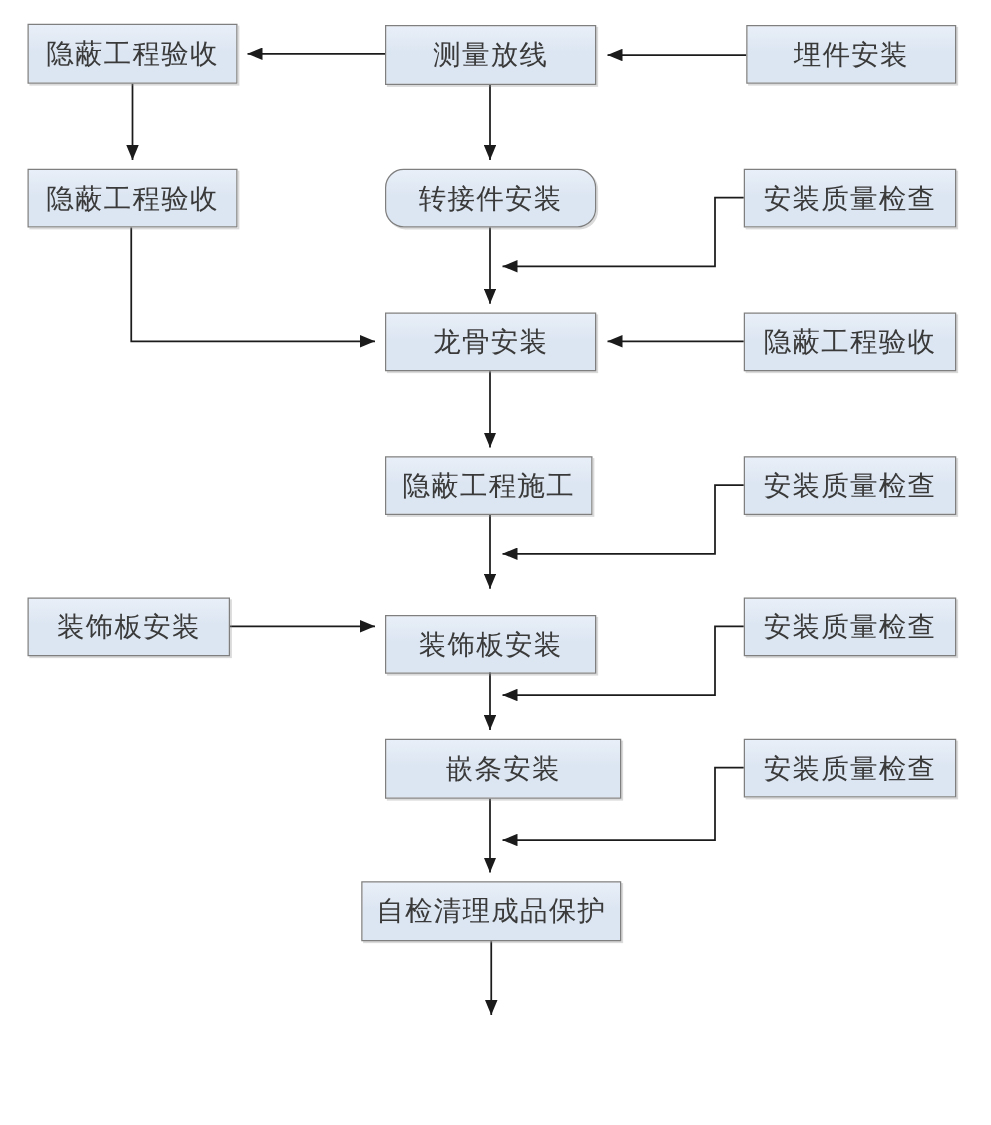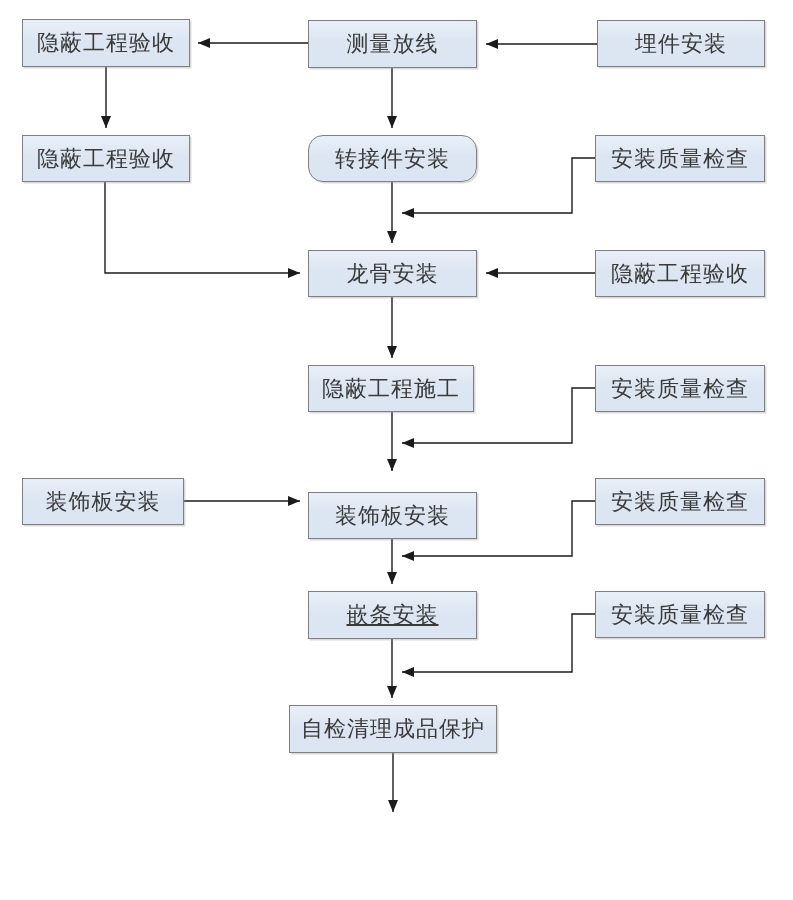--- a/index.html
+++ b/index.html
@@ -78,19 +78,19 @@
   <div class="node" style="left:308px; top:250px; width:169px; height:47px;">龙骨安装</div>
   <div class="node" style="left:595px; top:250px; width:170px; height:47px;">隐蔽工程验收</div>
 
   <div class="node" style="left:308px; top:365px; width:166px; height:47px;">隐蔽工程施工</div>
   <div class="node" style="left:595px; top:365px; width:170px; height:47px;">安装质量检查</div>
 
   <div class="node" style="left:22px;  top:478px; width:162px; height:47px;">装饰板安装</div>
   <div class="node" style="left:308px; top:492px; width:169px; height:47px;">装饰板安装</div>
   <div class="node" style="left:595px; top:478px; width:170px; height:47px;">安装质量检查</div>
 
-  <div class="node" style="left:308px; top:591px; width:169px; height:48px;text-decoration:underline;">嵌条安装</div>
+  <div class="node" style="left:308px; top:591px; width:189px; height:48px;">嵌条安装</div>
   <div class="node" style="left:595px; top:591px; width:170px; height:47px;">安装质量检查</div>
 
   <div class="node" style="left:289px; top:705px; width:208px; height:48px;">自检清理成品保护</div>
 
 
 </div>
 
 </body></html>

